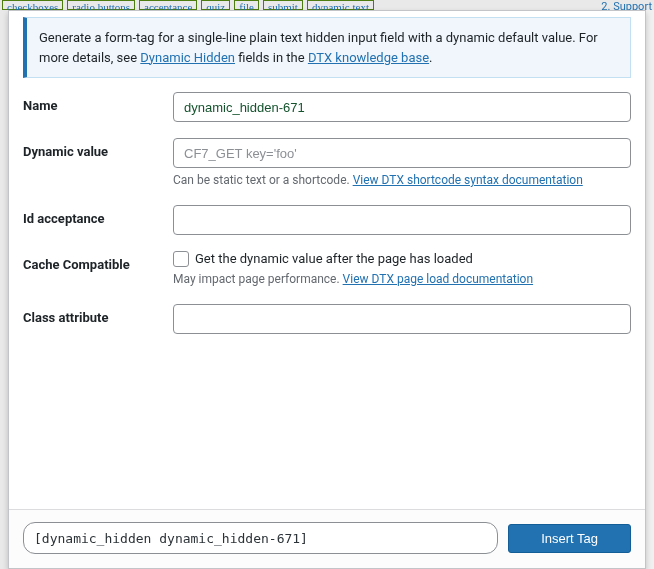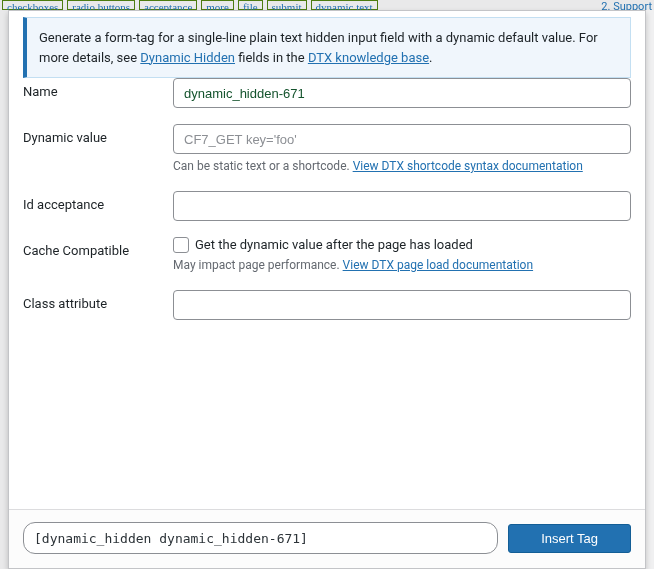--- a/index.html
+++ b/index.html
@@ -77,32 +77,33 @@
     overflow: auto;
   }
   .info-banner {
     border: 1px solid #c3dff2;
     border-left: 4px solid #2271b1;
     background: #f0f6fc;
     padding: 10px 12px;
     font-size: 13px;
     line-height: 1.5;
     color: #1d2327;
+    margin-bottom: 14px;
   }
   .info-banner a { color: #2271b1; text-decoration: underline; }
   .form-row {
     display: flex;
     align-items: flex-start;
     margin-bottom: 16px;
   }
   .form-label {
     width: 150px;
     flex: 0 0 150px;
     font-size: 13px;
-    font-weight: 400;
+    font-weight: 700;
     color: #1d2327;
     padding-top: 6px;
   }
   .form-field {
     flex: 1 1 auto;
   }
   .text-input {
     width: 100%;
     height: 30px;
     border: 1px solid #8c8f94;
@@ -165,21 +166,21 @@
     cursor: pointer;
   }
 </style>
 </head>
 <body>
 
 <div class="back-strip">
   <span class="pill">checkboxes</span>
   <span class="pill">radio buttons</span>
   <span class="pill">acceptance</span>
-  <span class="pill">more</span>
+  <span class="pill">quiz</span>
   <span class="pill">file</span>
   <span class="pill">submit</span>
   <span class="pill">dynamic text</span>
   <span class="support">2. Support</span>
 </div>
 <div class="dim-left"></div>
 
 <div class="modal">
 
   <div class="modal-body">

